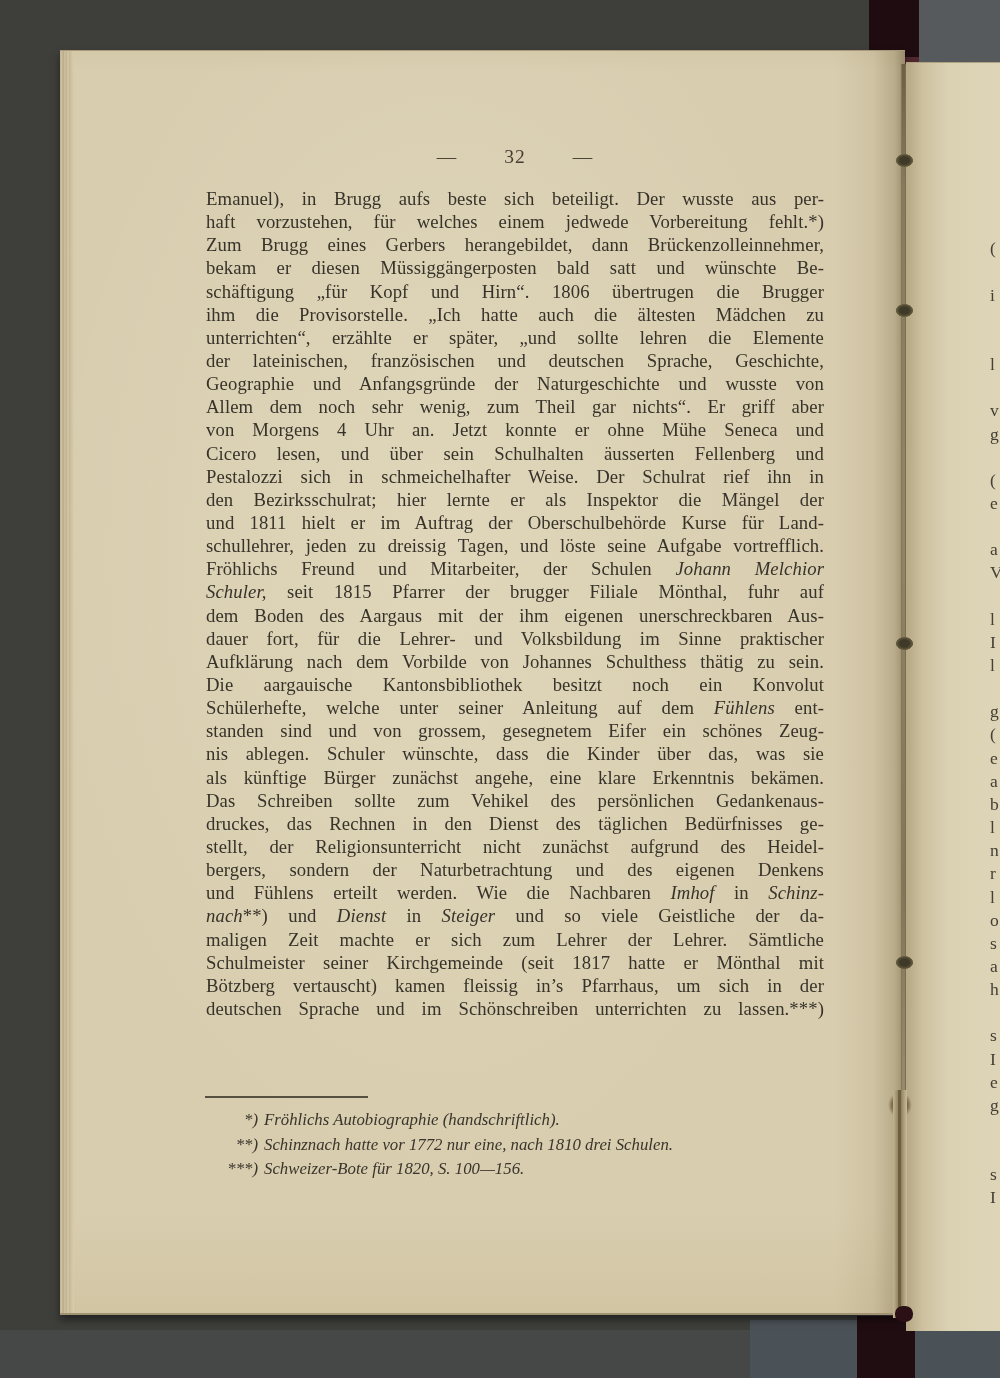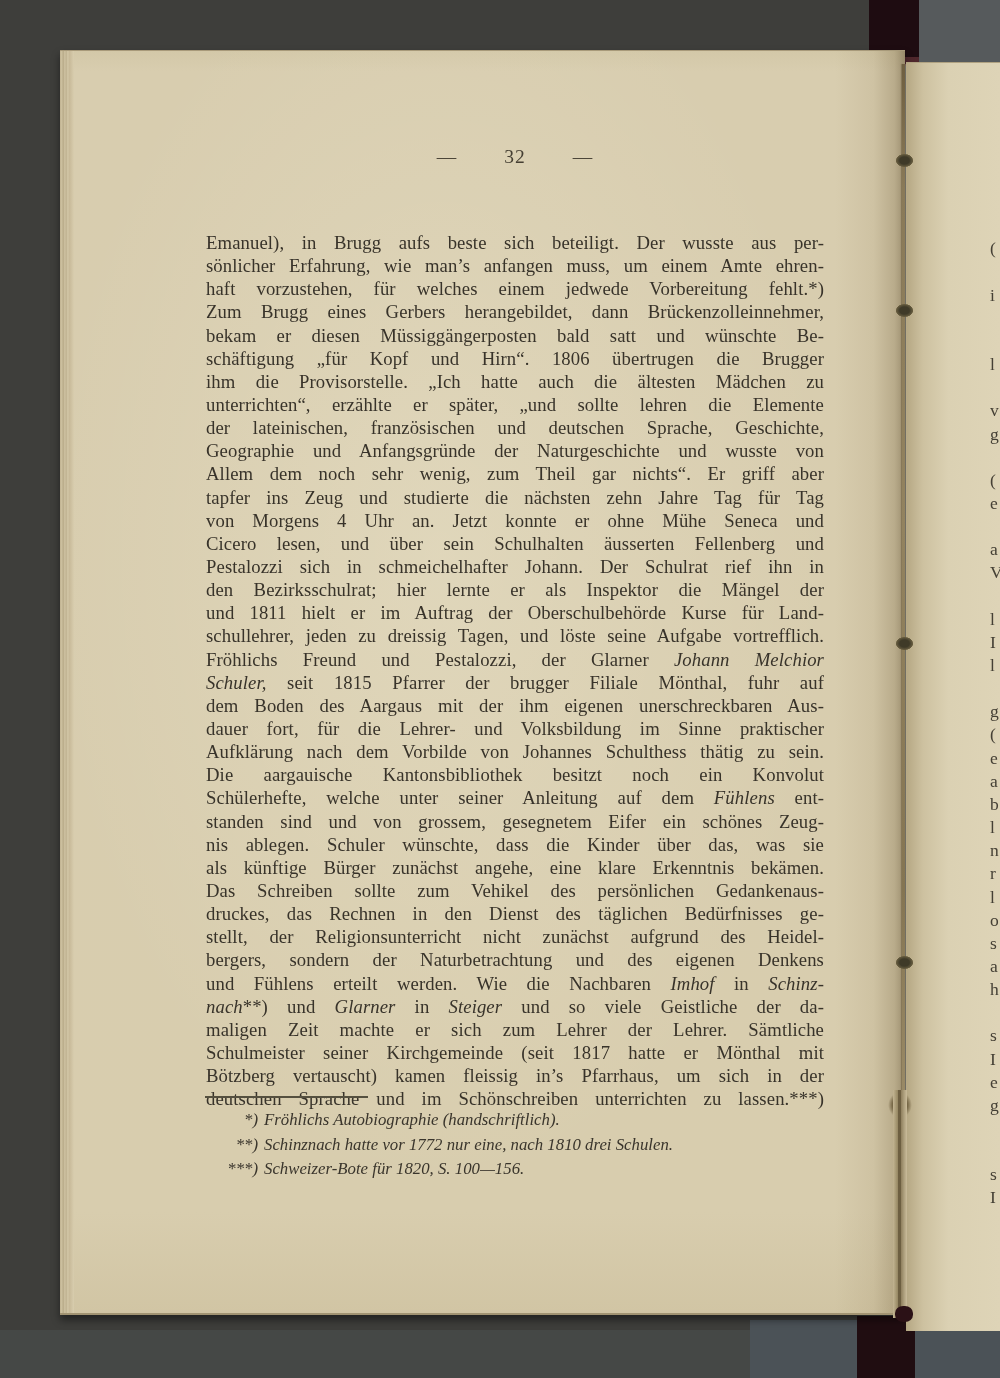--- a/index.html
+++ b/index.html
@@ -40,21 +40,21 @@
     right:0;top:0;width:70px;height:100%;
     background:linear-gradient(90deg,rgba(0,0,0,0) 0,rgba(120,98,58,0.10) 55%,rgba(104,84,46,0.28) 85%,rgba(80,62,30,0.45) 100%);
   }
   
   .page-header{
     left:146px;top:93px;width:618px;height:26px;
     display:flex;align-items:center;justify-content:center;gap:47px;
     font-size:19.5px;letter-spacing:1px;color:#453f33;
   }
   
-  .body-text{left:146px;top:136px;width:618px;margin-top:44px;}
+  .body-text{left:146px;top:136px;width:618px;}
   .text-line{
     height:23.15px;line-height:23.15px;font-size:18.7px;
     text-align:justify;text-align-last:justify;
     white-space:nowrap;letter-spacing:0.1px;color:#38332a;
   }
   .text-line .it{font-style:italic;}
   
   .fn-rule{left:145px;top:1045px;width:163px;height:2px;background:#55503f;}
   .footnotes{left:146px;top:1057px;width:620px;font-size:16.8px;color:#3a352c;}
   .footnote-line{height:24.6px;line-height:24.6px;white-space:nowrap;font-style:italic;}
@@ -112,53 +112,51 @@
   <div class="abs gutter-shadow"></div>
 
   <div class="abs page-header">
     <span>—</span>
     <span>32</span>
     <span>—</span>
   </div>
 
   <div class="abs body-text" id="body-text">
       <div class="text-line"><span>Emanuel), in Brugg aufs beste sich beteiligt.  Der wusste aus per-</span></div>
-      <div class="text-line"><span>sönlicher Erfahrung, wie man’s anfangen muss, um einem Amte ehren-</span></div>
       <div class="text-line"><span>haft vorzustehen, für welches einem jedwede Vorbereitung fehlt.*)</span></div>
       <div class="text-line"><span>Zum Brugg eines Gerbers herangebildet, dann Brückenzolleinnehmer,</span></div>
       <div class="text-line"><span>bekam er diesen Müssiggängerposten bald satt und wünschte Be-</span></div>
       <div class="text-line"><span>schäftigung „für Kopf und Hirn“.  1806 übertrugen die Brugger</span></div>
       <div class="text-line"><span>ihm die Provisorstelle.  „Ich hatte auch die ältesten Mädchen zu</span></div>
       <div class="text-line"><span>unterrichten“, erzählte er später, „und sollte lehren die Elemente</span></div>
       <div class="text-line"><span>der lateinischen, französischen und deutschen Sprache, Geschichte,</span></div>
       <div class="text-line"><span>Geographie und Anfangsgründe der Naturgeschichte und wusste von</span></div>
       <div class="text-line"><span>Allem dem noch sehr wenig, zum Theil gar nichts“.  Er griff aber</span></div>
-      <div class="text-line"><span>tapfer ins Zeug und studierte die nächsten zehn Jahre Tag für Tag</span></div>
       <div class="text-line"><span>von Morgens 4 Uhr an.  Jetzt konnte er ohne Mühe Seneca und</span></div>
       <div class="text-line"><span>Cicero lesen, und über sein Schulhalten äusserten Fellenberg und</span></div>
-      <div class="text-line"><span>Pestalozzi sich in schmeichelhafter Johann.  Der Schulrat rief ihn in</span></div>
+      <div class="text-line"><span>Pestalozzi sich in schmeichelhafter Weise.  Der Schulrat rief ihn in</span></div>
       <div class="text-line"><span>den Bezirksschulrat; hier lernte er als Inspektor die Mängel der</span></div>
       <div class="text-line"><span>und 1811 hielt er im Auftrag der Oberschulbehörde Kurse für Land-</span></div>
       <div class="text-line"><span>schullehrer, jeden zu dreissig Tagen, und löste seine Aufgabe vortrefflich.</span></div>
-      <div class="text-line"><span>Fröhlichs Freund und Pestalozzi, der Glarner </span><span class="it">Johann Melchior</span></div>
+      <div class="text-line"><span>Fröhlichs Freund und Mitarbeiter, der Schulen </span><span class="it">Johann Melchior</span></div>
       <div class="text-line"><span class="it">Schuler,</span><span> seit 1815 Pfarrer der brugger Filiale Mönthal, fuhr auf</span></div>
       <div class="text-line"><span>dem Boden des Aargaus mit der ihm eigenen unerschreckbaren Aus-</span></div>
       <div class="text-line"><span>dauer fort, für die Lehrer- und Volksbildung im Sinne praktischer</span></div>
       <div class="text-line"><span>Aufklärung nach dem Vorbilde von Johannes Schulthess thätig zu sein.</span></div>
       <div class="text-line"><span>Die aargauische Kantonsbibliothek besitzt noch ein Konvolut</span></div>
       <div class="text-line"><span>Schülerhefte, welche unter seiner Anleitung auf dem </span><span class="it">Fühlens</span><span> ent-</span></div>
       <div class="text-line"><span>standen sind und von grossem, gesegnetem Eifer ein schönes Zeug-</span></div>
       <div class="text-line"><span>nis ablegen.  Schuler wünschte, dass die Kinder über das, was sie</span></div>
       <div class="text-line"><span>als künftige Bürger zunächst angehe, eine klare Erkenntnis bekämen.</span></div>
       <div class="text-line"><span>Das Schreiben sollte zum Vehikel des persönlichen Gedankenaus-</span></div>
       <div class="text-line"><span>druckes, das Rechnen in den Dienst des täglichen Bedürfnisses ge-</span></div>
       <div class="text-line"><span>stellt, der Religionsunterricht nicht zunächst aufgrund des Heidel-</span></div>
       <div class="text-line"><span>bergers, sondern der Naturbetrachtung und des eigenen Denkens</span></div>
       <div class="text-line"><span>und Fühlens erteilt werden.  Wie die Nachbaren </span><span class="it">Imhof</span><span> in </span><span class="it">Schinz-</span></div>
-      <div class="text-line"><span class="it">nach</span><span>**) und </span><span class="it">Glarner</span><span> in </span><span class="it">Steiger</span><span> und so viele Geistliche der da-</span></div>
+      <div class="text-line"><span class="it">nach</span><span>**) und </span><span class="it">Dienst</span><span> in </span><span class="it">Steiger</span><span> und so viele Geistliche der da-</span></div>
       <div class="text-line"><span>maligen Zeit machte er sich zum Lehrer der Lehrer.  Sämtliche</span></div>
       <div class="text-line"><span>Schulmeister seiner Kirchgemeinde (seit 1817 hatte er Mönthal mit</span></div>
       <div class="text-line"><span>Bötzberg vertauscht) kamen fleissig in’s Pfarrhaus, um sich in der</span></div>
       <div class="text-line"><span>deutschen Sprache und im Schönschreiben unterrichten zu lassen.***)</span></div>
     </div>
 
   <div class="abs fn-rule"></div>
   <div class="abs footnotes" id="footnotes">
       <div class="footnote-line"><span class="fn-marker">*)</span><span>Fröhlichs Autobiographie (handschriftlich).</span></div>
       <div class="footnote-line"><span class="fn-marker">**)</span><span>Schinznach hatte vor 1772 nur eine, nach 1810 drei Schulen.</span></div>

